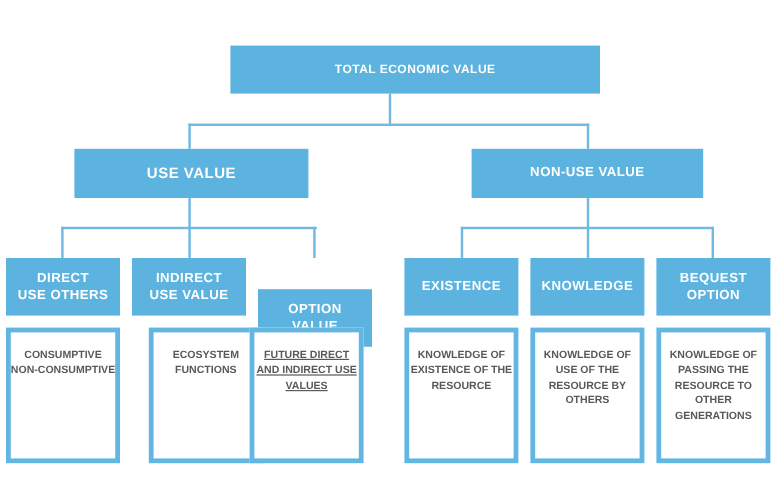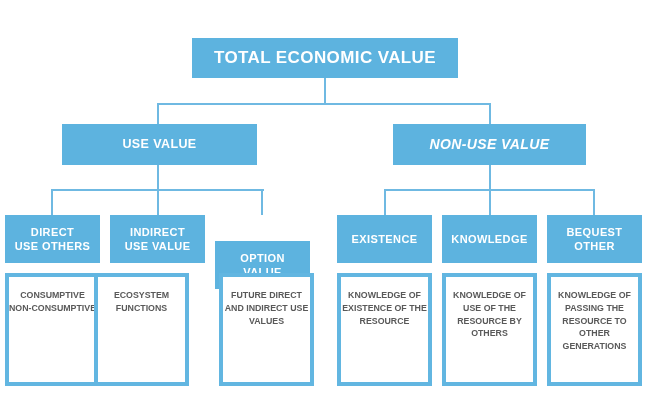--- a/index.html
+++ b/index.html
@@ -15,42 +15,42 @@
     position:absolute;
     background:#5db3df;
     color:#ffffff;
     font-weight:bold;
     display:flex;align-items:center;justify-content:center;
     text-align:center;
     white-space:pre-line;
     letter-spacing:.4px;
     line-height:1.3;
   }
-  .lvl1{left:192px;top:38px;width:266px;height:40px;font-size:17px;text-align:center;}
+  .lvl1{left:192px;top:38px;width:308px;height:40px;font-size:10px;text-align:center;}
   .lvl2a{left:62px;top:124px;width:195px;height:41px;font-size:12.5px;}
-  .lvl2b{left:393px;top:124px;width:193px;height:41px;font-size:14px;font-style:italic;}
+  .lvl2b{left:393px;top:124px;width:193px;height:41px;font-size:11px;}
   .lvl3{top:215px;width:95px;height:48px;font-size:11px;}
   .l3a{left:5px;}  .l3b{left:110px;text-align:center;} .l3c{left:215px;margin-top:26px;}
   .l3d{left:337px;}.l3e{left:442px;} .l3f{left:547px;}
   
   .desc{
     position:absolute;
     top:273px;width:95px;height:113px;
     background:#ffffff;
     border:4px solid #62b6e1;
     box-sizing:border-box;
     color:#595959;
     font-weight:bold;
     font-size:8.8px;
     line-height:1.45;
     text-align:center;
     white-space:pre-line;
     padding-top:12px;
   }
-  .d4a{left:5px;}  .d4b{left:94px;} .d4c{left:219px;}
+  .d4a{left:5px;}  .d4b{left:124px;} .d4c{left:208px;text-decoration:underline;}
   .d4d{left:337px;}.d4e{left:442px;} .d4f{left:547px;}
   
   .line{position:absolute;background:#6fb9e2;}
   .v{width:2px;}
   .h{height:2px;}
 </style>
 </head>
 <body>
 
 <div class="canvas">
@@ -79,21 +79,21 @@
 
   <div class="node lvl3 l3a">DIRECT
 USE OTHERS</div>
   <div class="node lvl3 l3b">INDIRECT
 USE VALUE</div>
   <div class="node lvl3 l3c">OPTION
 VALUE</div>
   <div class="node lvl3 l3d">EXISTENCE</div>
   <div class="node lvl3 l3e">KNOWLEDGE</div>
   <div class="node lvl3 l3f">BEQUEST
-OTHER</div>
+OPTION</div>
 
   <div class="desc d4a">CONSUMPTIVE
 NON-CONSUMPTIVE</div>
   <div class="desc d4b">ECOSYSTEM
 FUNCTIONS</div>
   <div class="desc d4c">FUTURE DIRECT
 AND INDIRECT USE
 VALUES</div>
   <div class="desc d4d">KNOWLEDGE OF
 EXISTENCE OF THE

